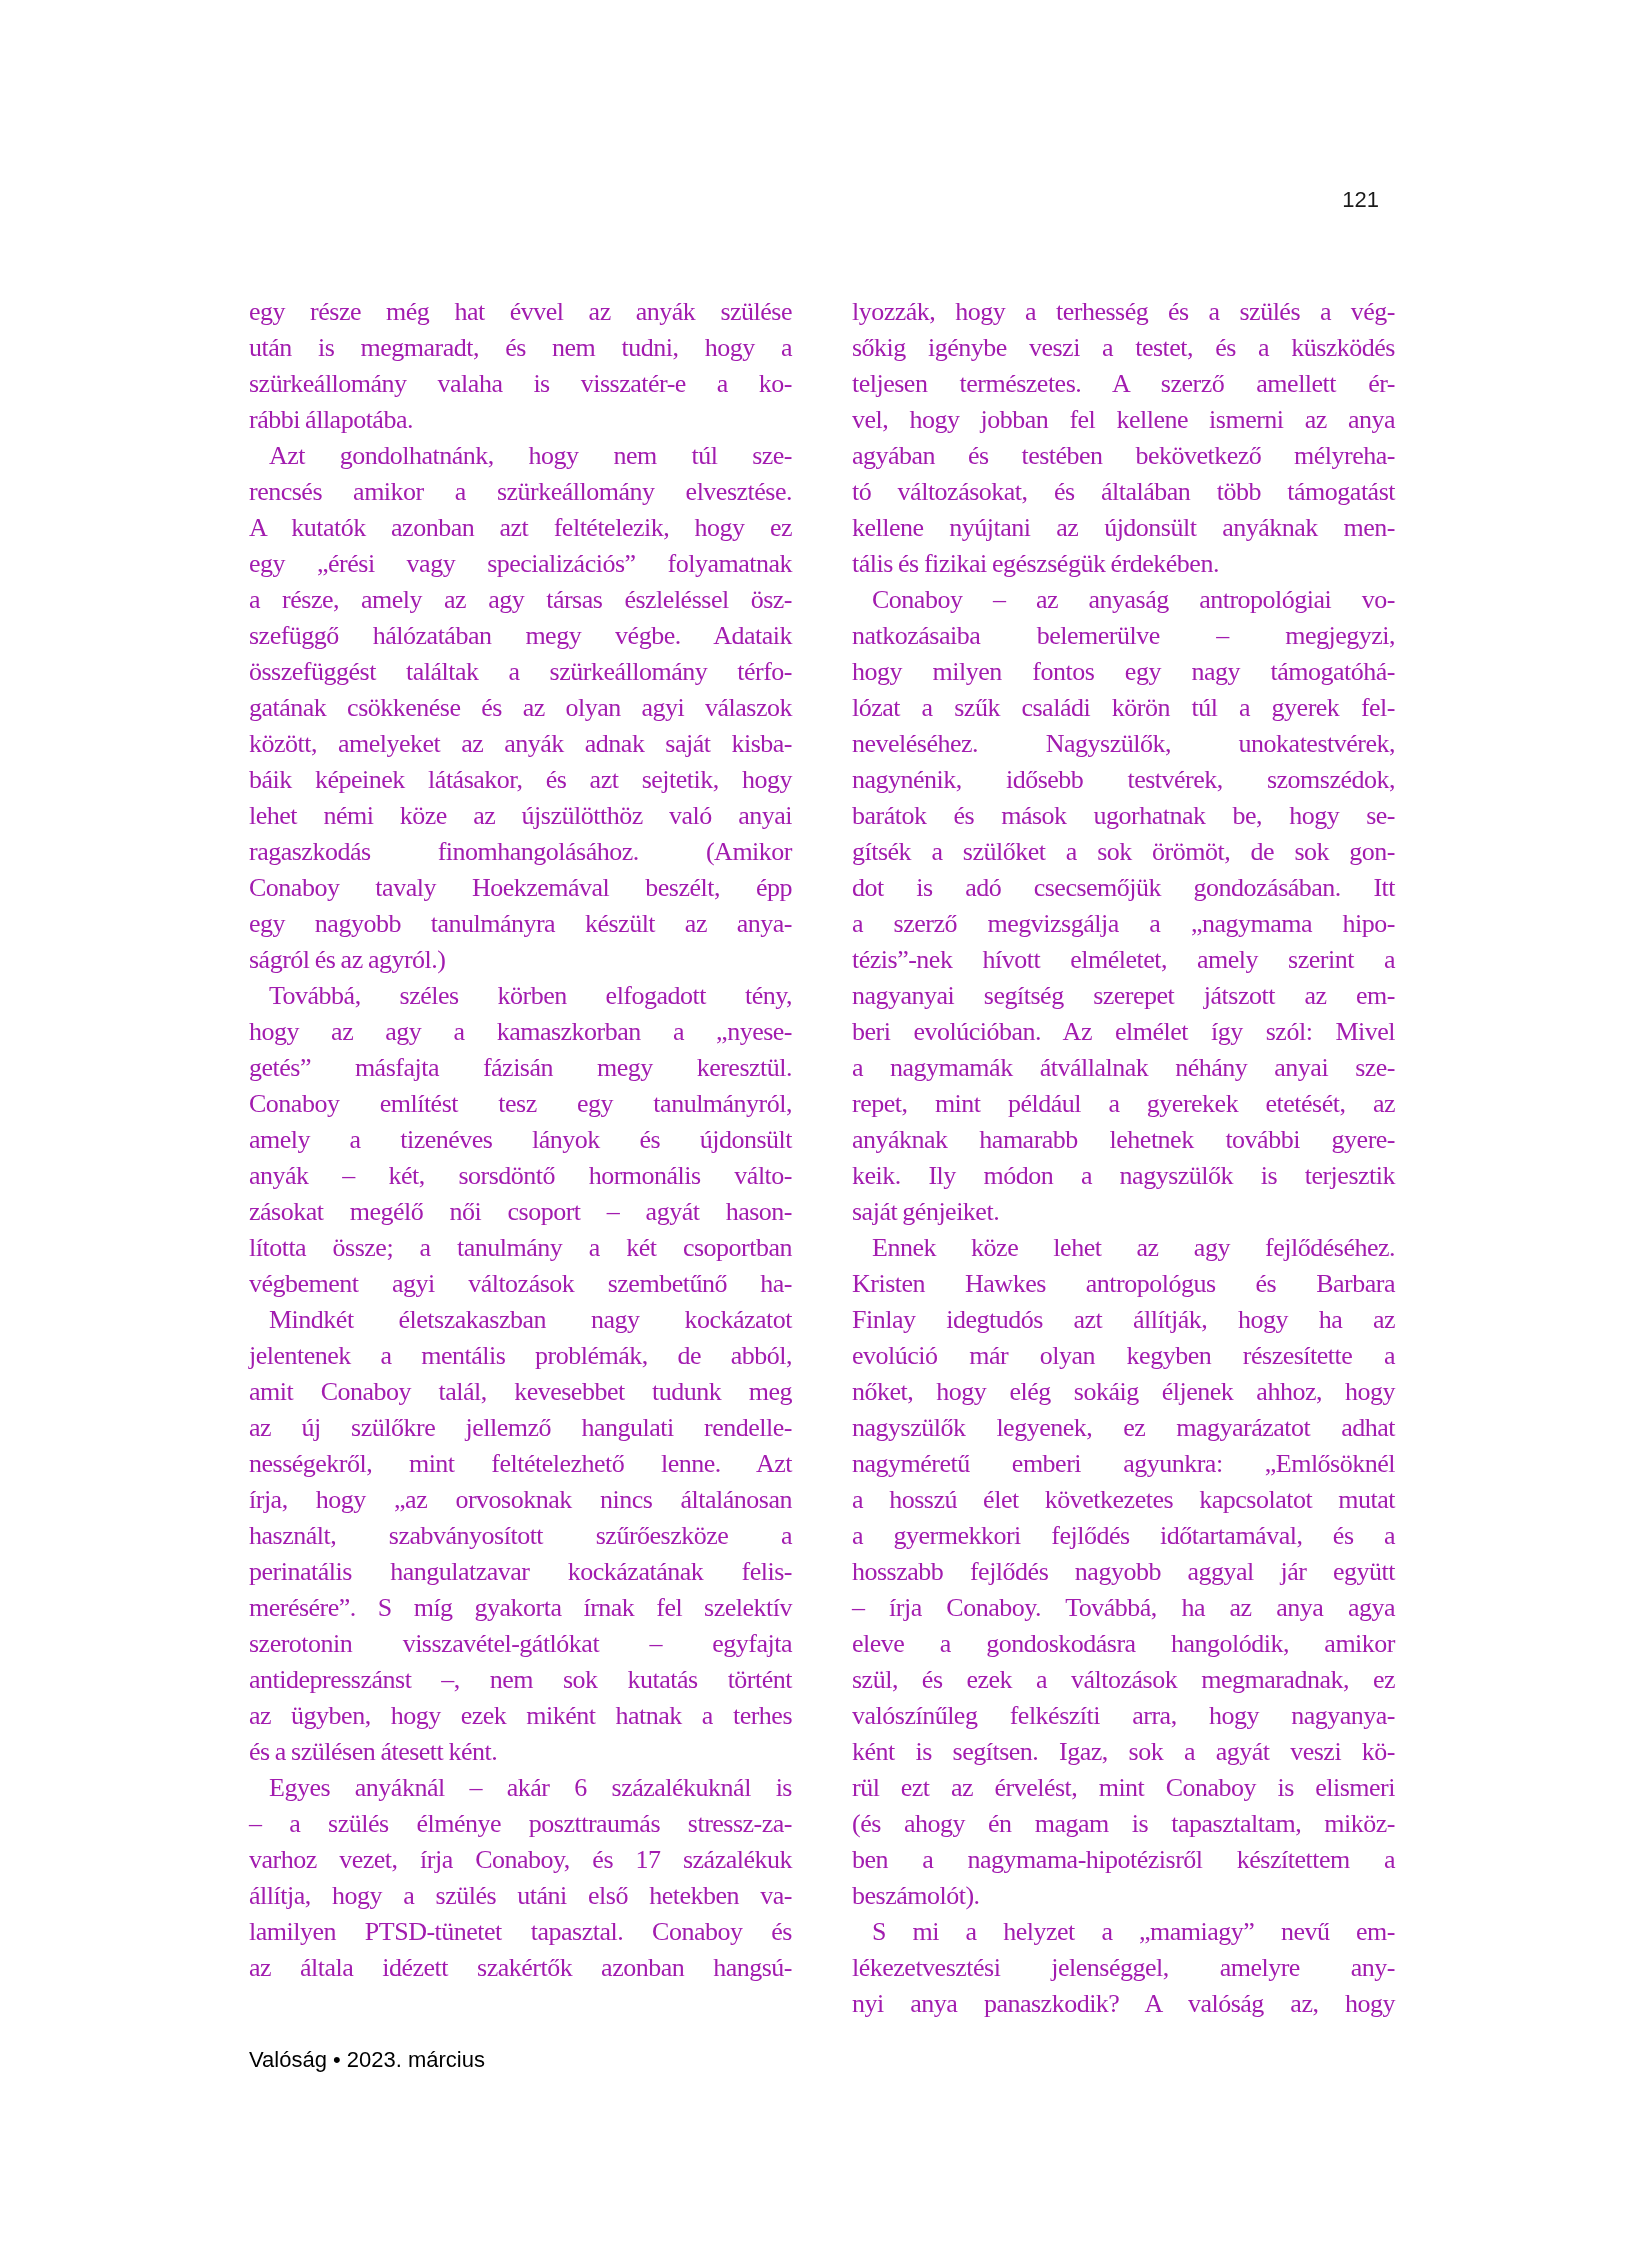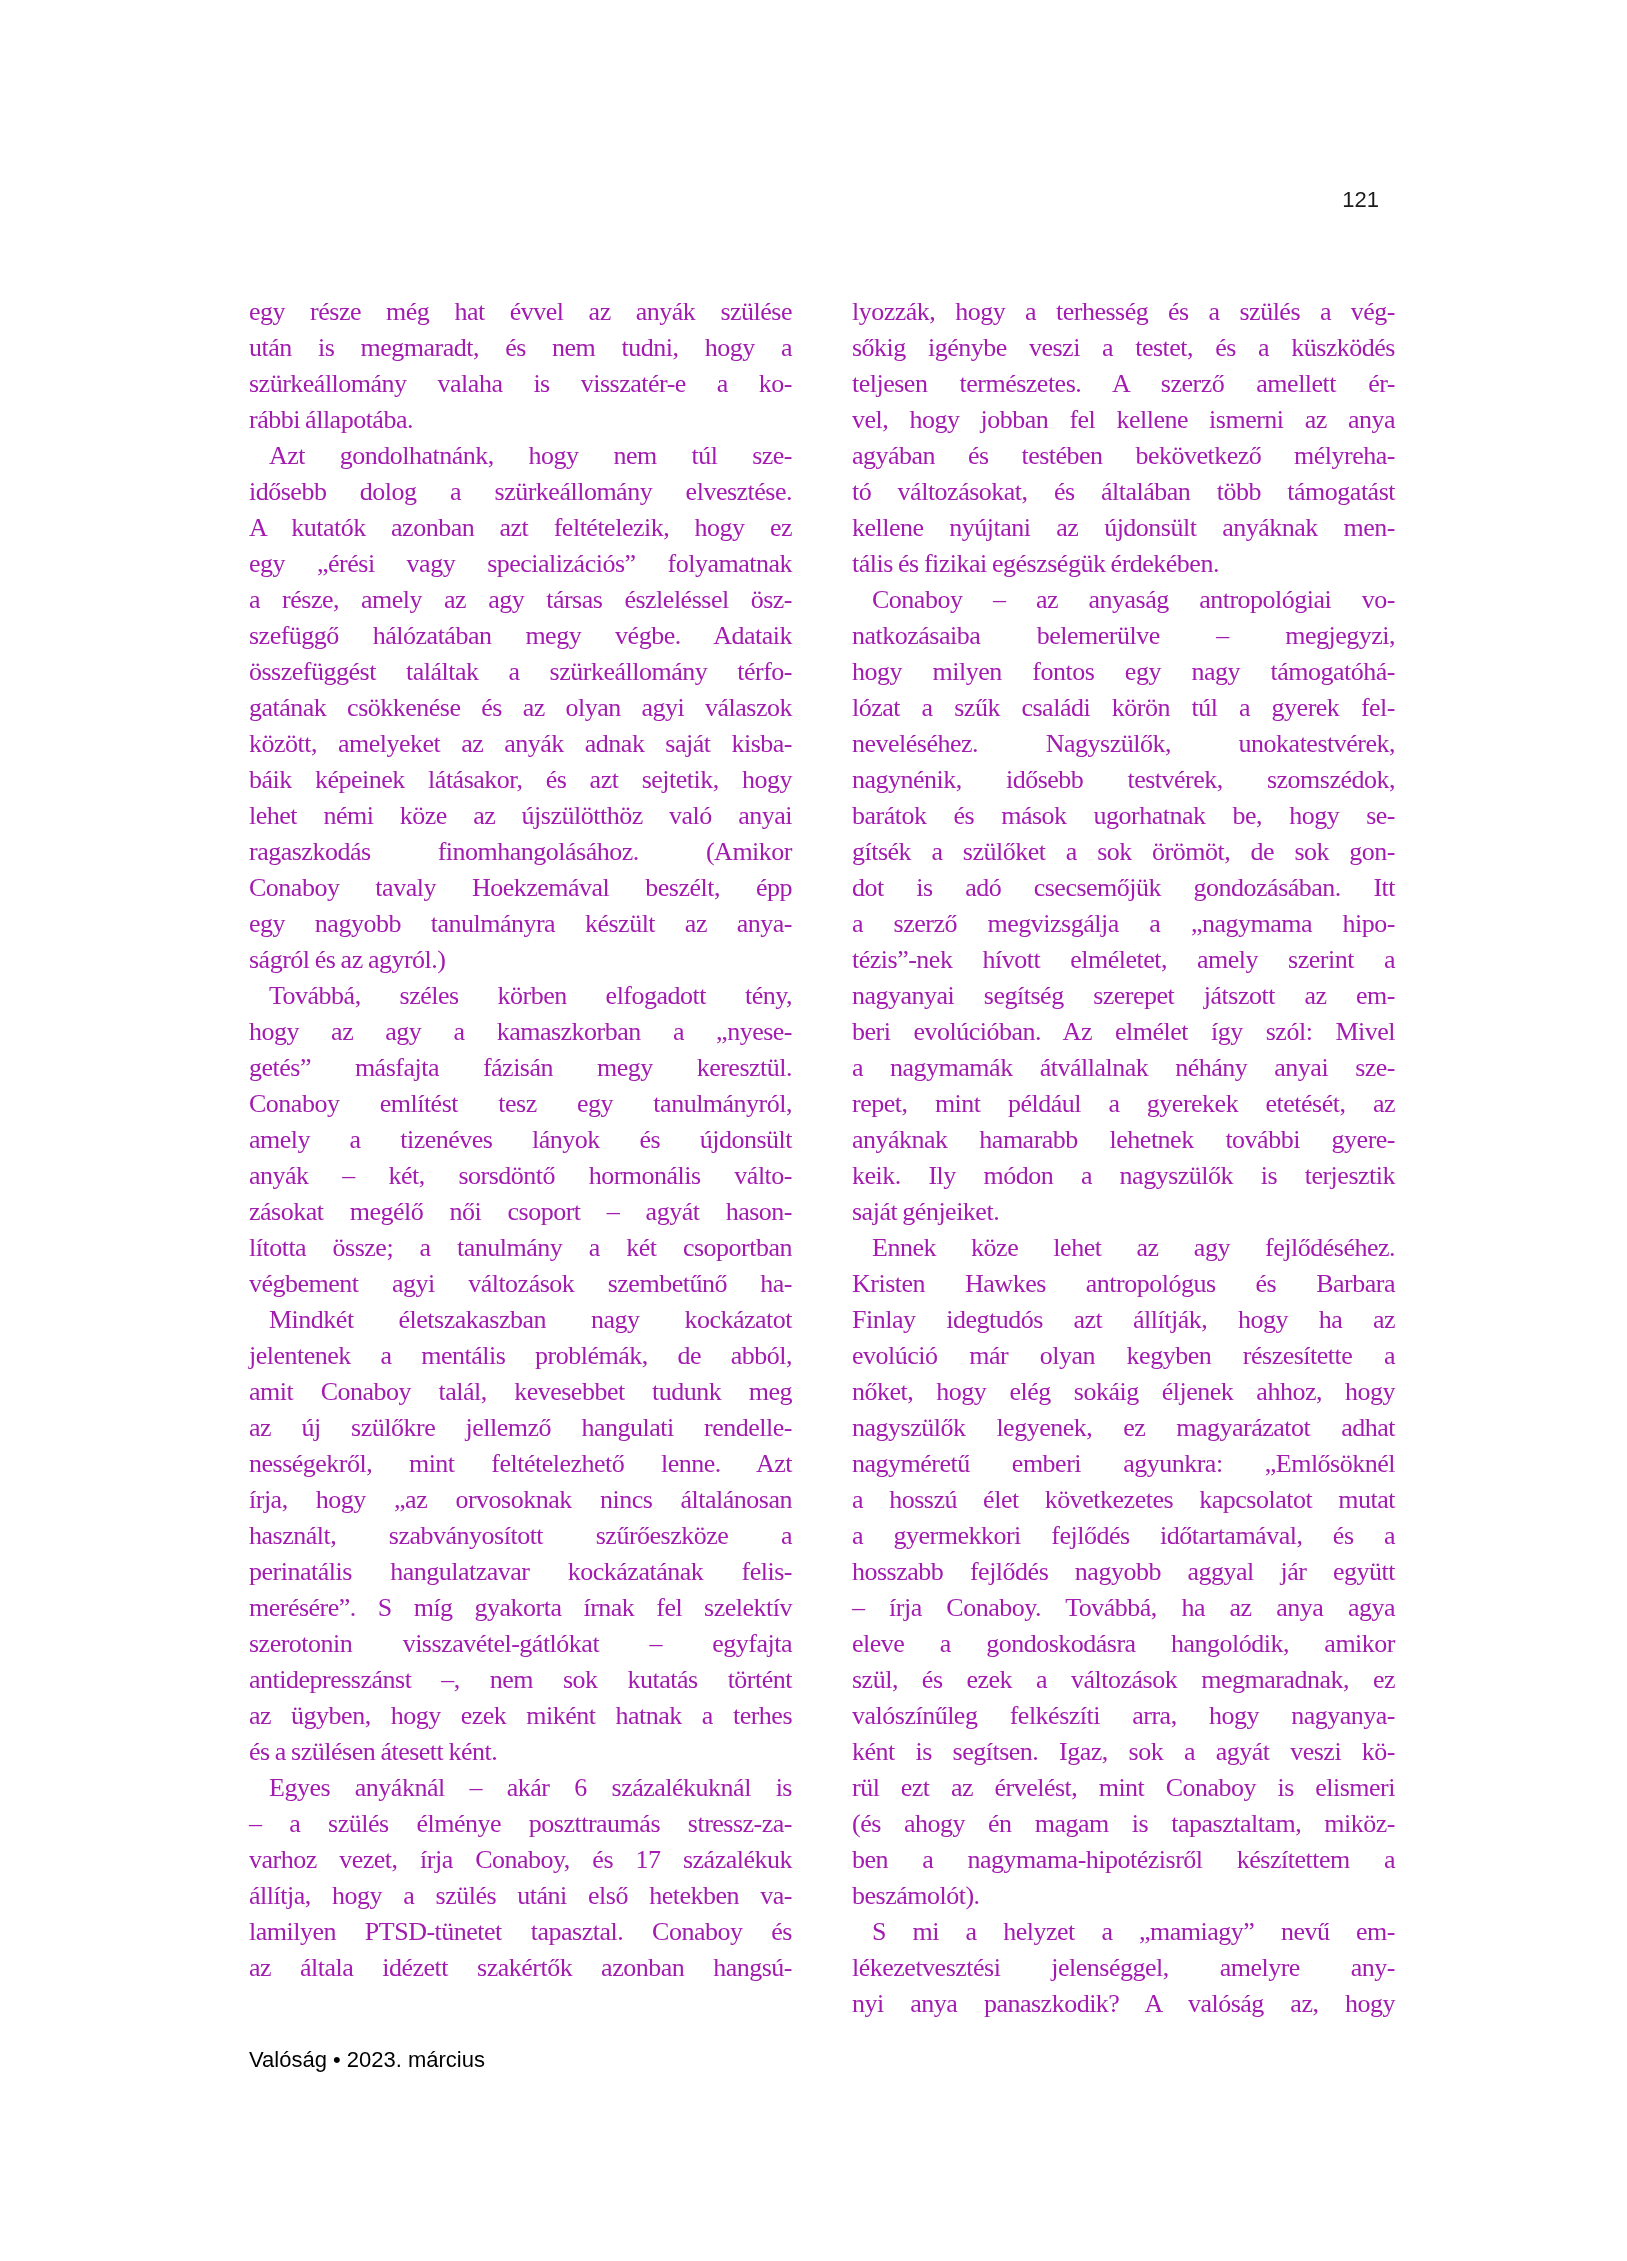--- a/index.html
+++ b/index.html
@@ -33,21 +33,21 @@
 
 <div class="page">
   <div class="page-number">121</div>
 
   <div class="column col-left">
       <span class="line">egy része még hat évvel az anyák szülése</span>
       <span class="line">után is megmaradt, és nem tudni, hogy a</span>
       <span class="line">szürkeállomány valaha is visszatér-e a ko-</span>
       <span class="line last">rábbi állapotába.</span>
       <span class="line indent">Azt gondolhatnánk, hogy nem túl sze-</span>
-      <span class="line">idősebb dolog a szürkeállomány elvesztése.</span>
+      <span class="line">rencsés amikor a szürkeállomány elvesztése.</span>
       <span class="line">A kutatók azonban azt feltételezik, hogy ez</span>
       <span class="line">egy „érési vagy specializációs” folyamatnak</span>
       <span class="line">a része, amely az agy társas észleléssel ösz-</span>
       <span class="line">szefüggő hálózatában megy végbe. Adataik</span>
       <span class="line">összefüggést találtak a szürkeállomány térfo-</span>
       <span class="line">gatának csökkenése és az olyan agyi válaszok</span>
       <span class="line">között, amelyeket az anyák adnak saját kisba-</span>
       <span class="line">báik képeinek látásakor, és azt sejtetik, hogy</span>
       <span class="line">lehet némi köze az újszülötthöz való anyai</span>
       <span class="line">ragaszkodás finomhangolásához. (Amikor</span>

